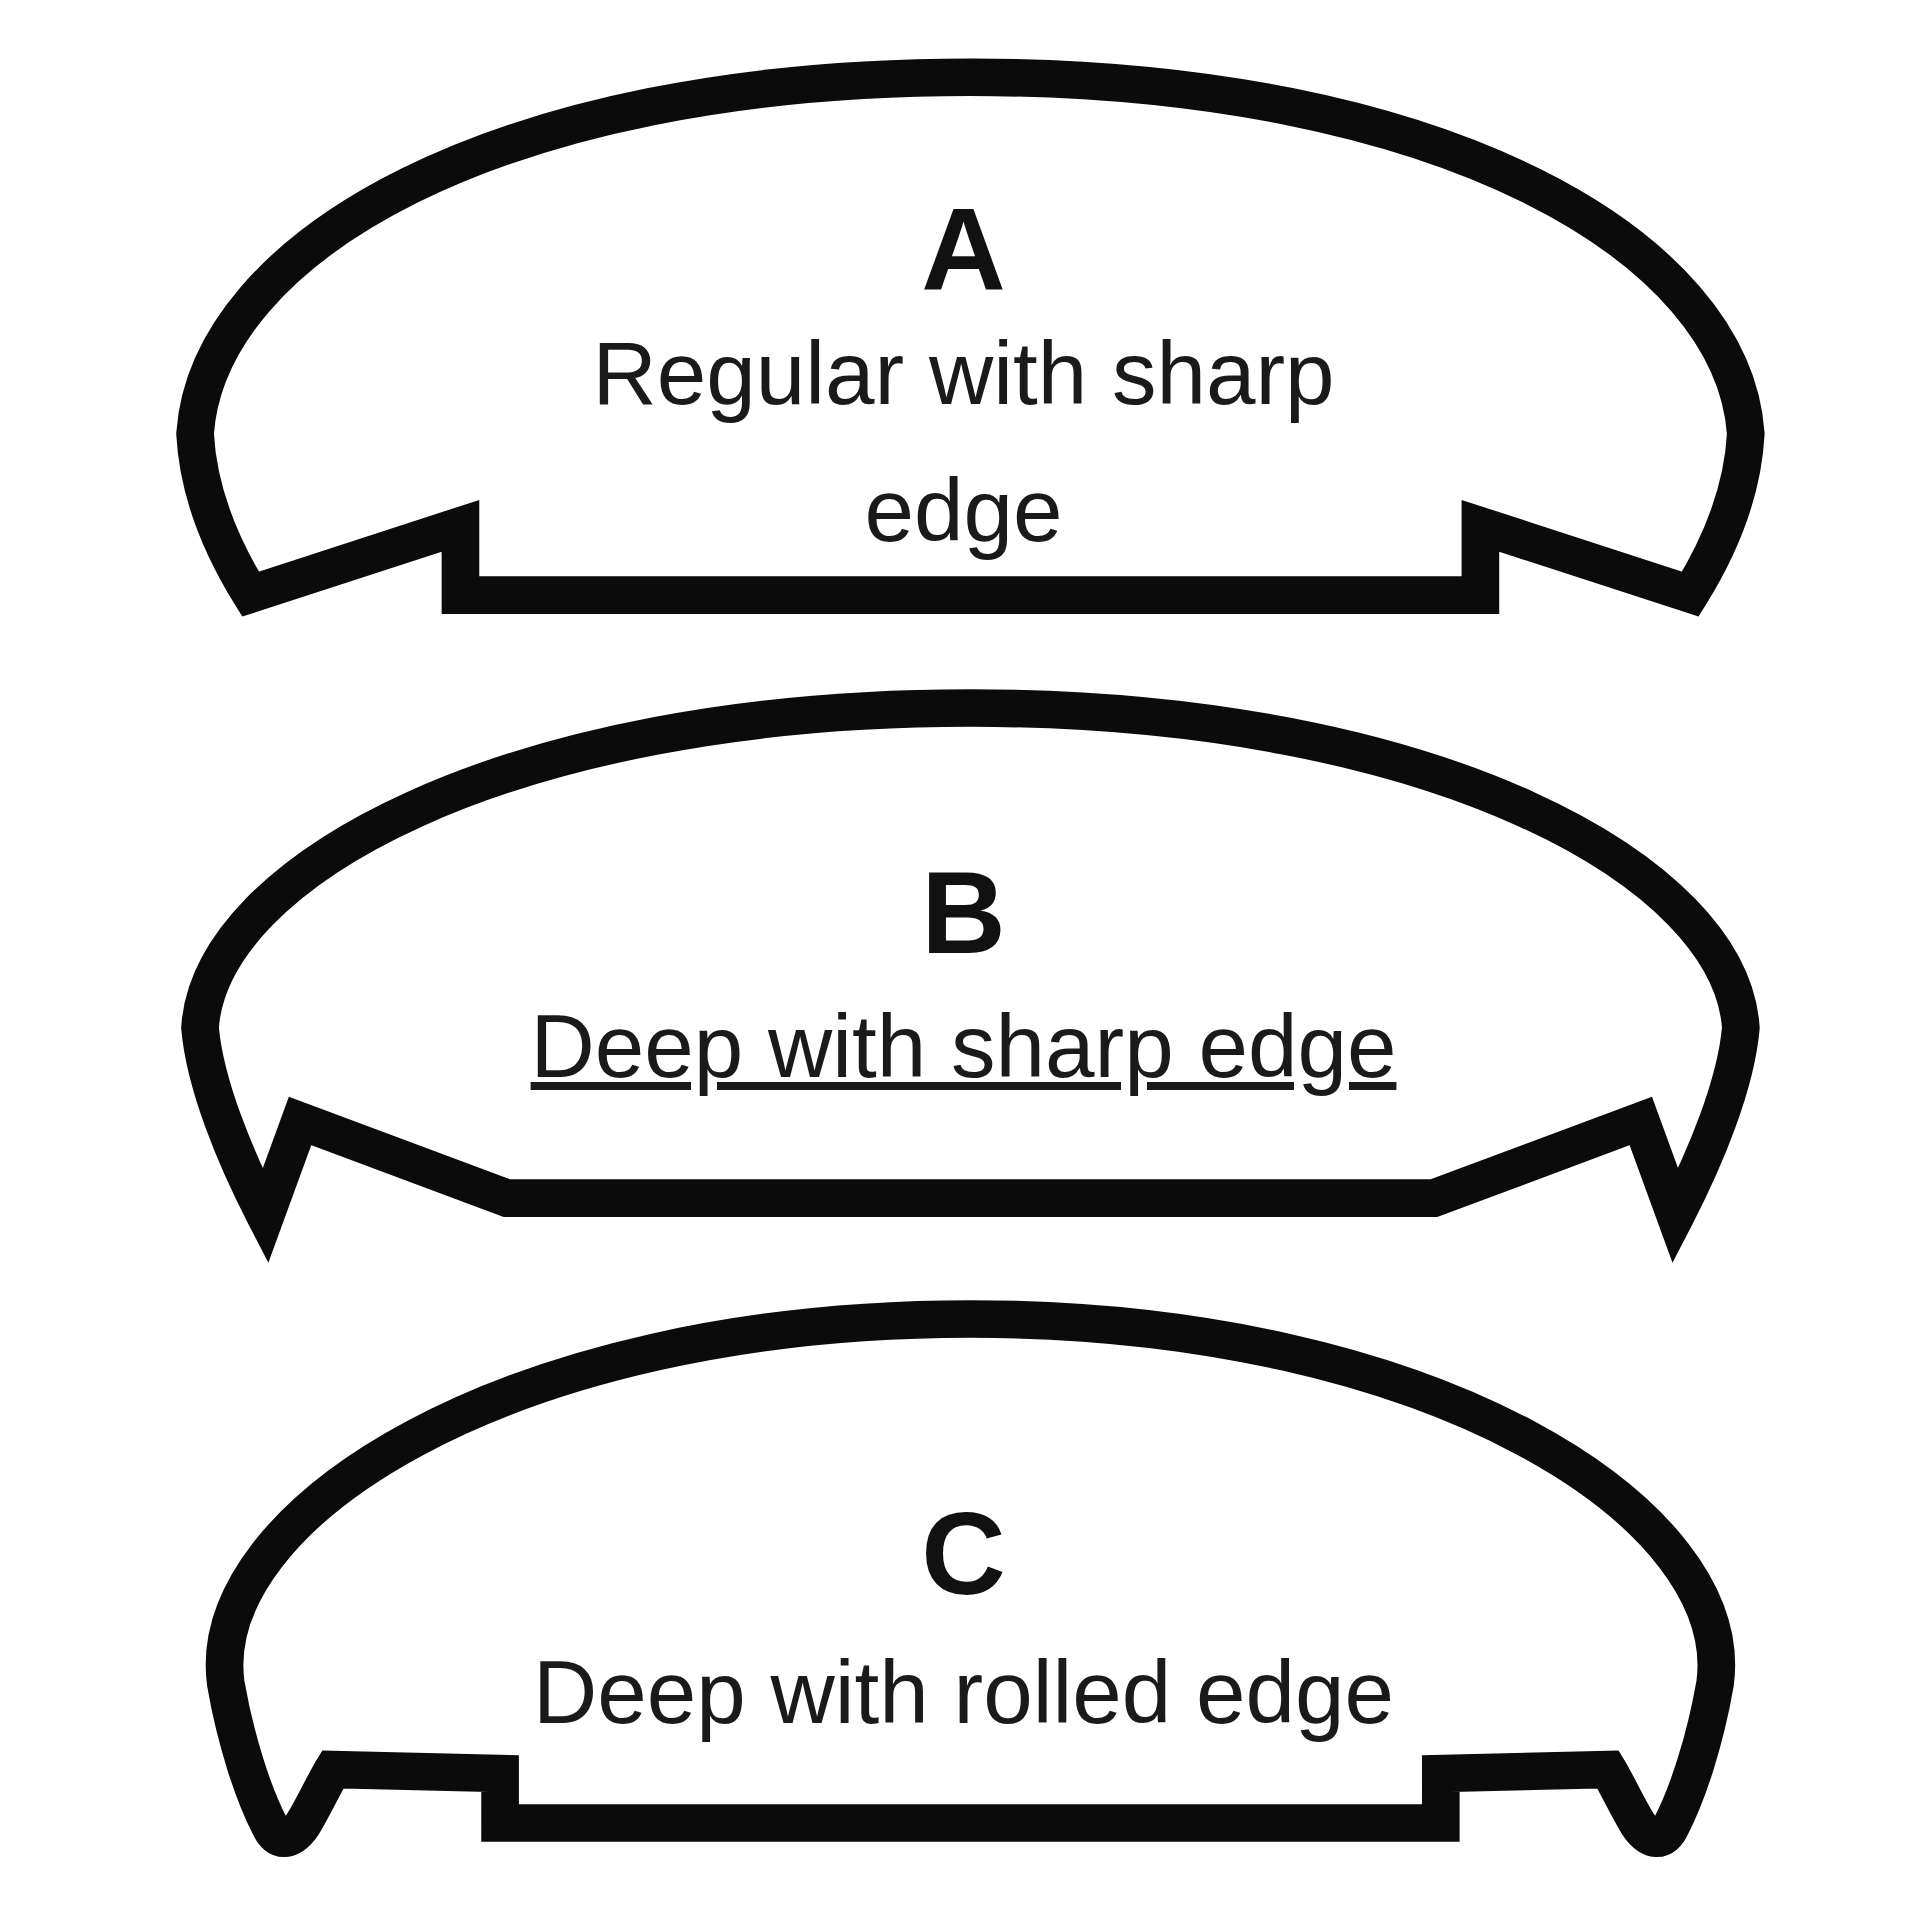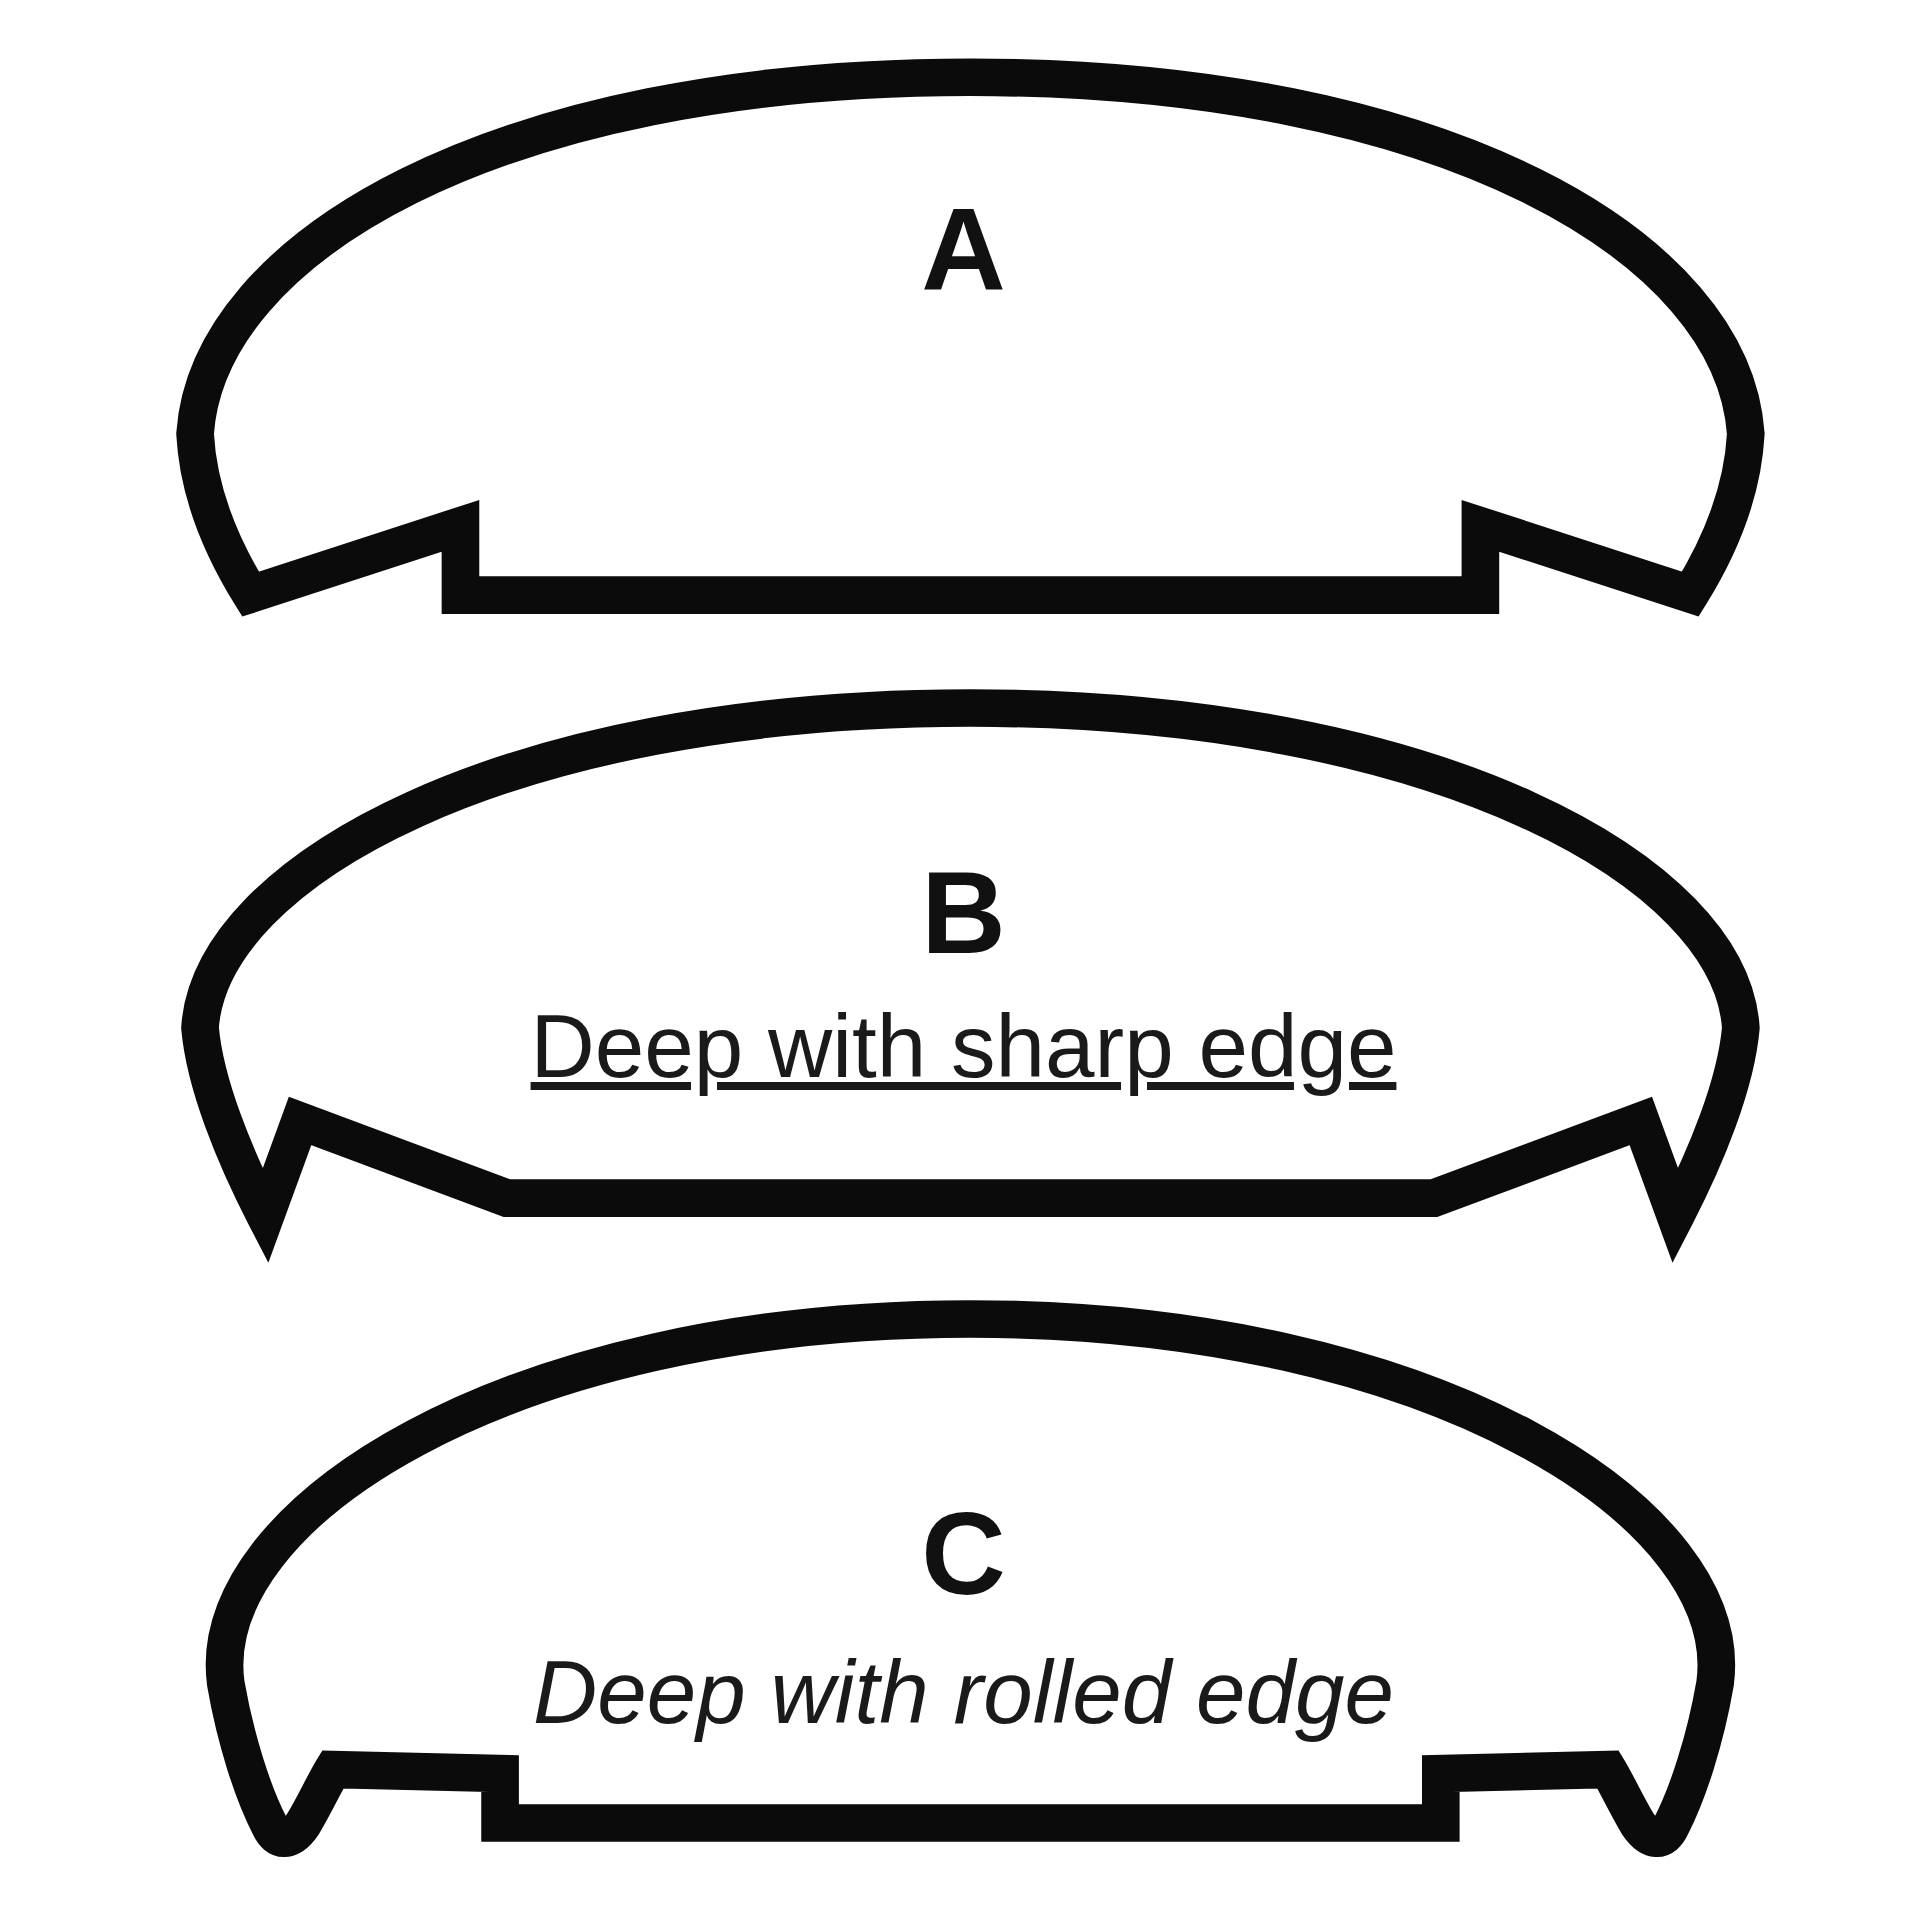--- a/index.html
+++ b/index.html
@@ -48,21 +48,21 @@
     font-weight: 400;
     line-height: 137px;
     color: #1a1a1a;
   }
   
   #letter-a   { top: 184px;  }
   #caption-a  { top: 305px;  }
   #letter-b   { top: 847px;  }
   #caption-b  { top: 978px; text-decoration: underline;  }
   #letter-c   { top: 1488px; }
-  #caption-c  { top: 1624px; font-style: italic; }
+  #caption-c  { top: 1624px; }
 </style>
 </head>
 <body>
 
 <div id="canvas">
 
   <svg id="shapes-svg" viewBox="0 0 1946 1946" xmlns="http://www.w3.org/2000/svg">
 
     <path class="profile-path" d="M 253 600
              C 222 550, 200 495, 197 438
@@ -97,20 +97,24 @@
              L 1455 1841
              L 505 1841
              L 505 1791
              L 336 1787
              C 328 1800, 318 1822, 306 1842
              C 294 1860, 280 1862, 272 1843
              Z"></path>
   </svg>
 
   <div id="letter-a" class="label-block section-letter">A</div>
+  <div id="caption-a" class="label-block section-caption">
+    <div>Regular with sharp</div>
+    <div>edge</div>
+  </div>
 
   <div id="letter-b" class="label-block section-letter">B</div>
   <div id="caption-b" class="label-block section-caption">
     <div>Deep with sharp edge</div>
   </div>
 
   <div id="letter-c" class="label-block section-letter">C</div>
   <div id="caption-c" class="label-block section-caption">
     <div>Deep with rolled edge</div>
   </div>

